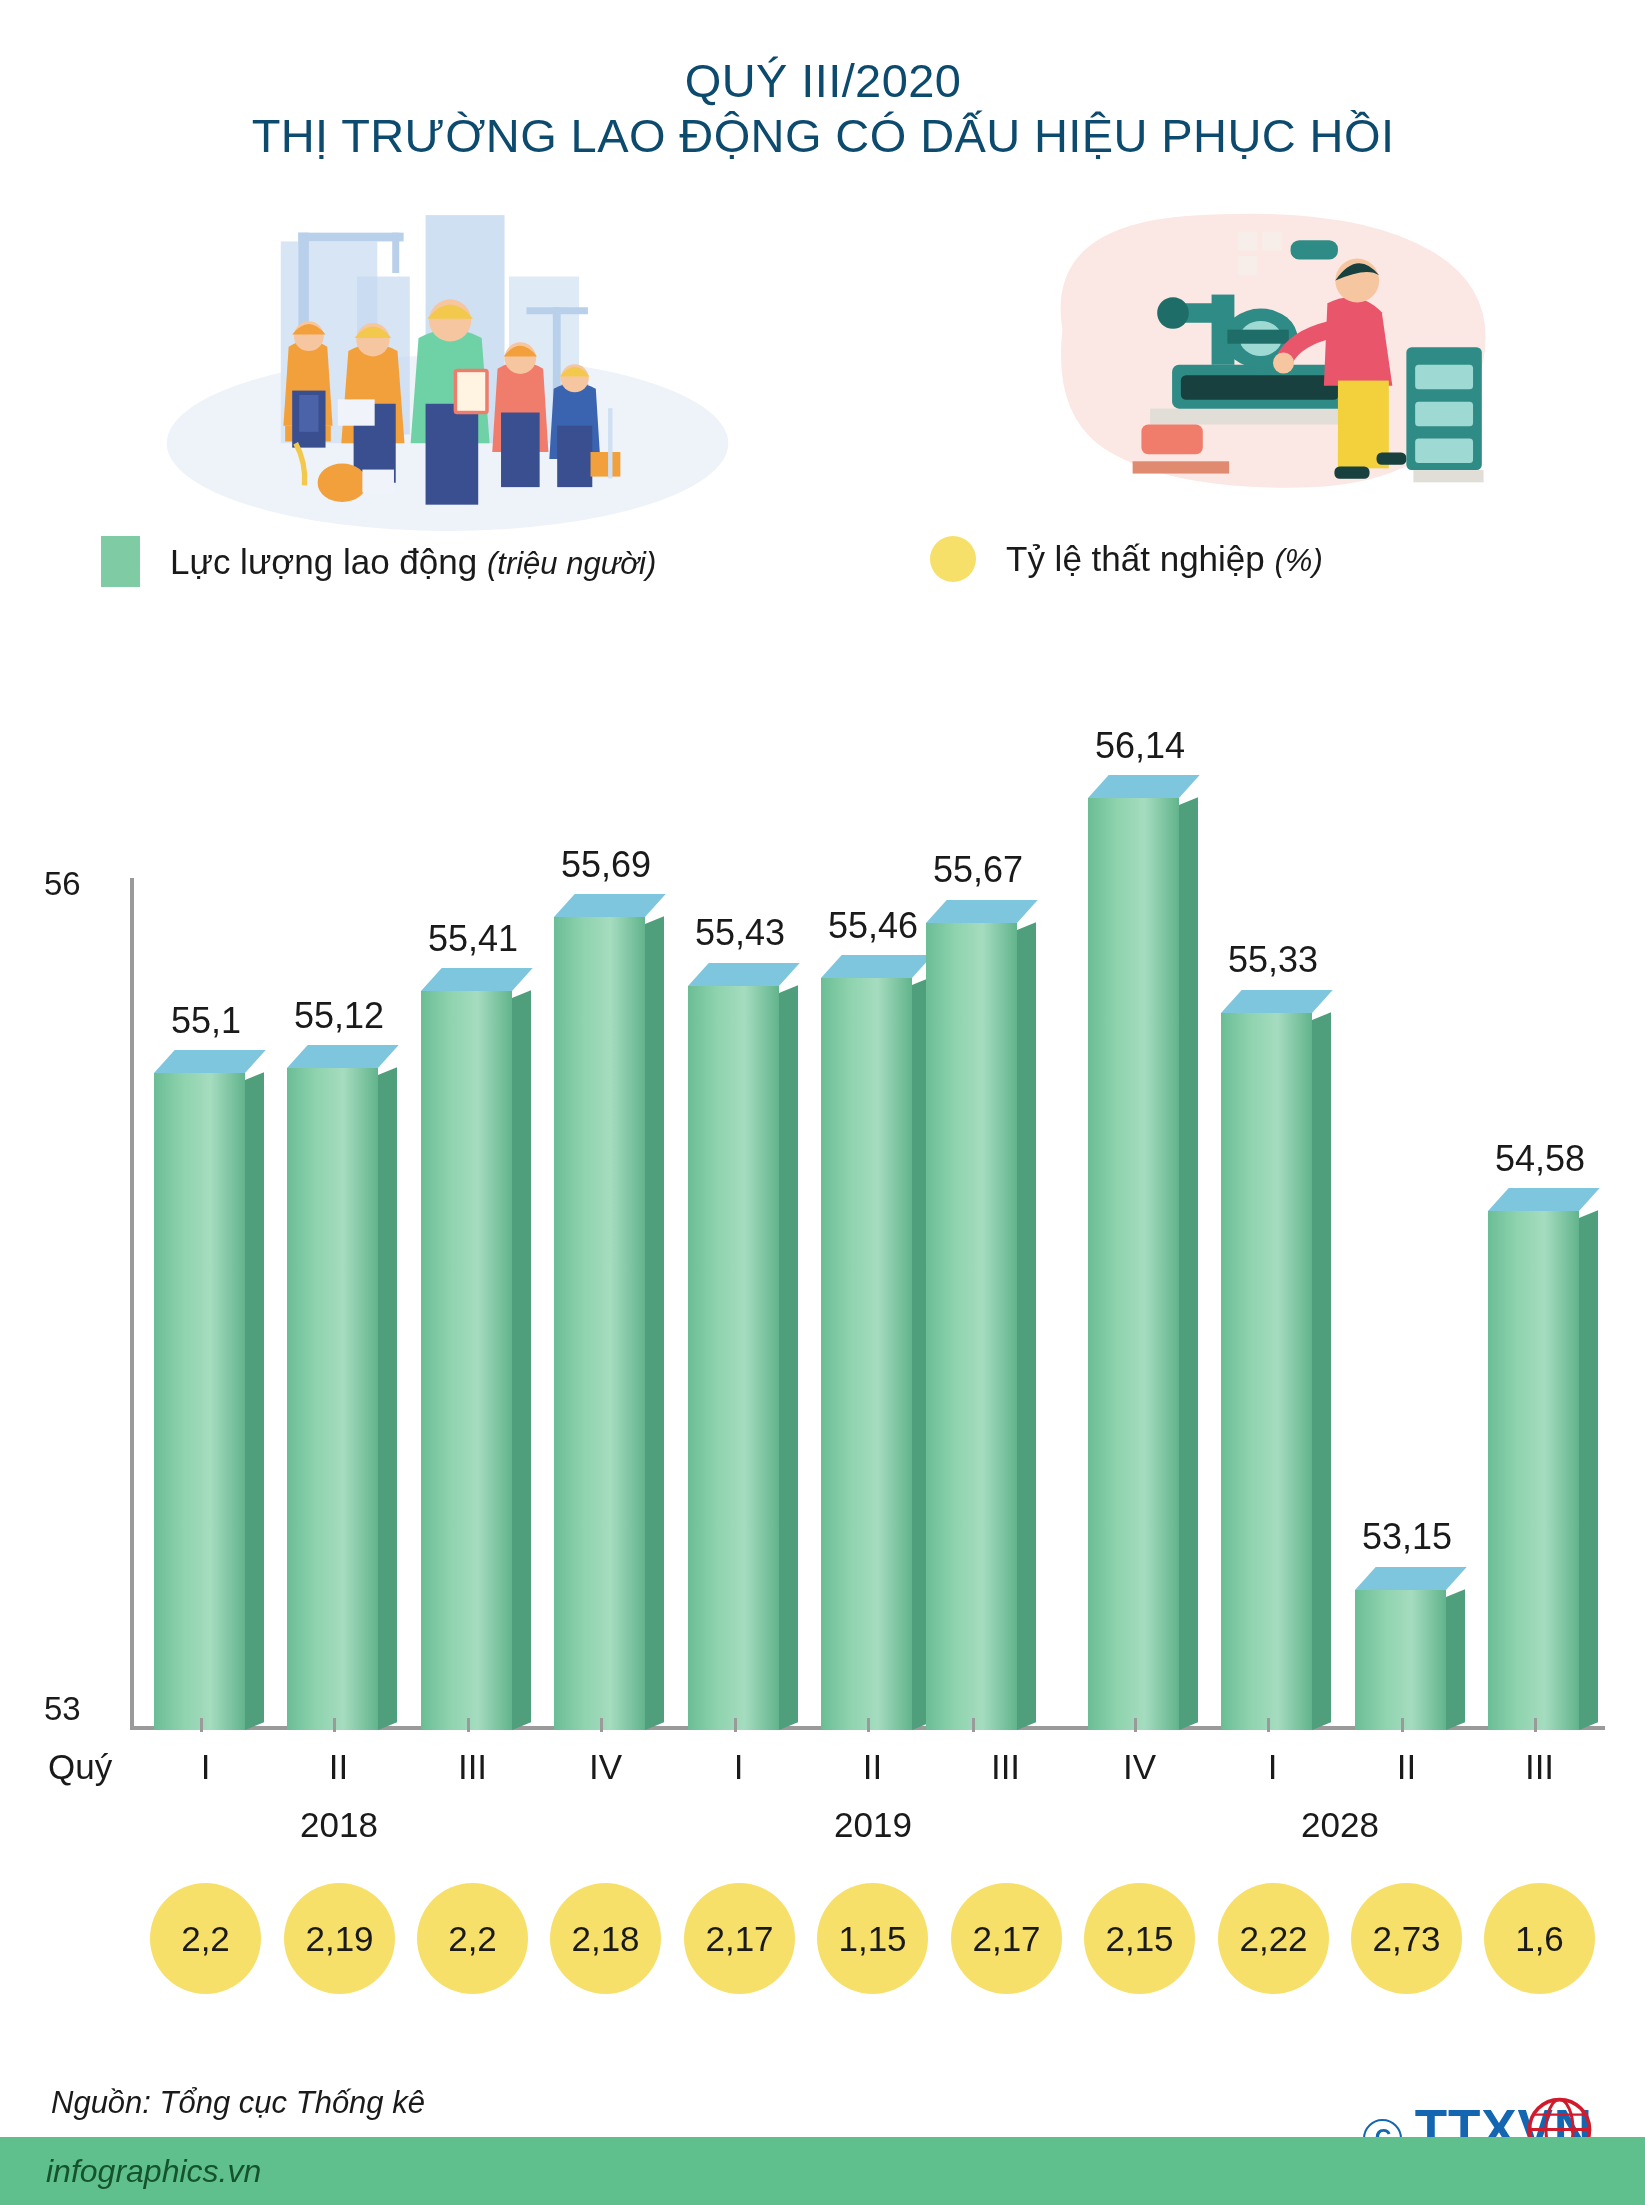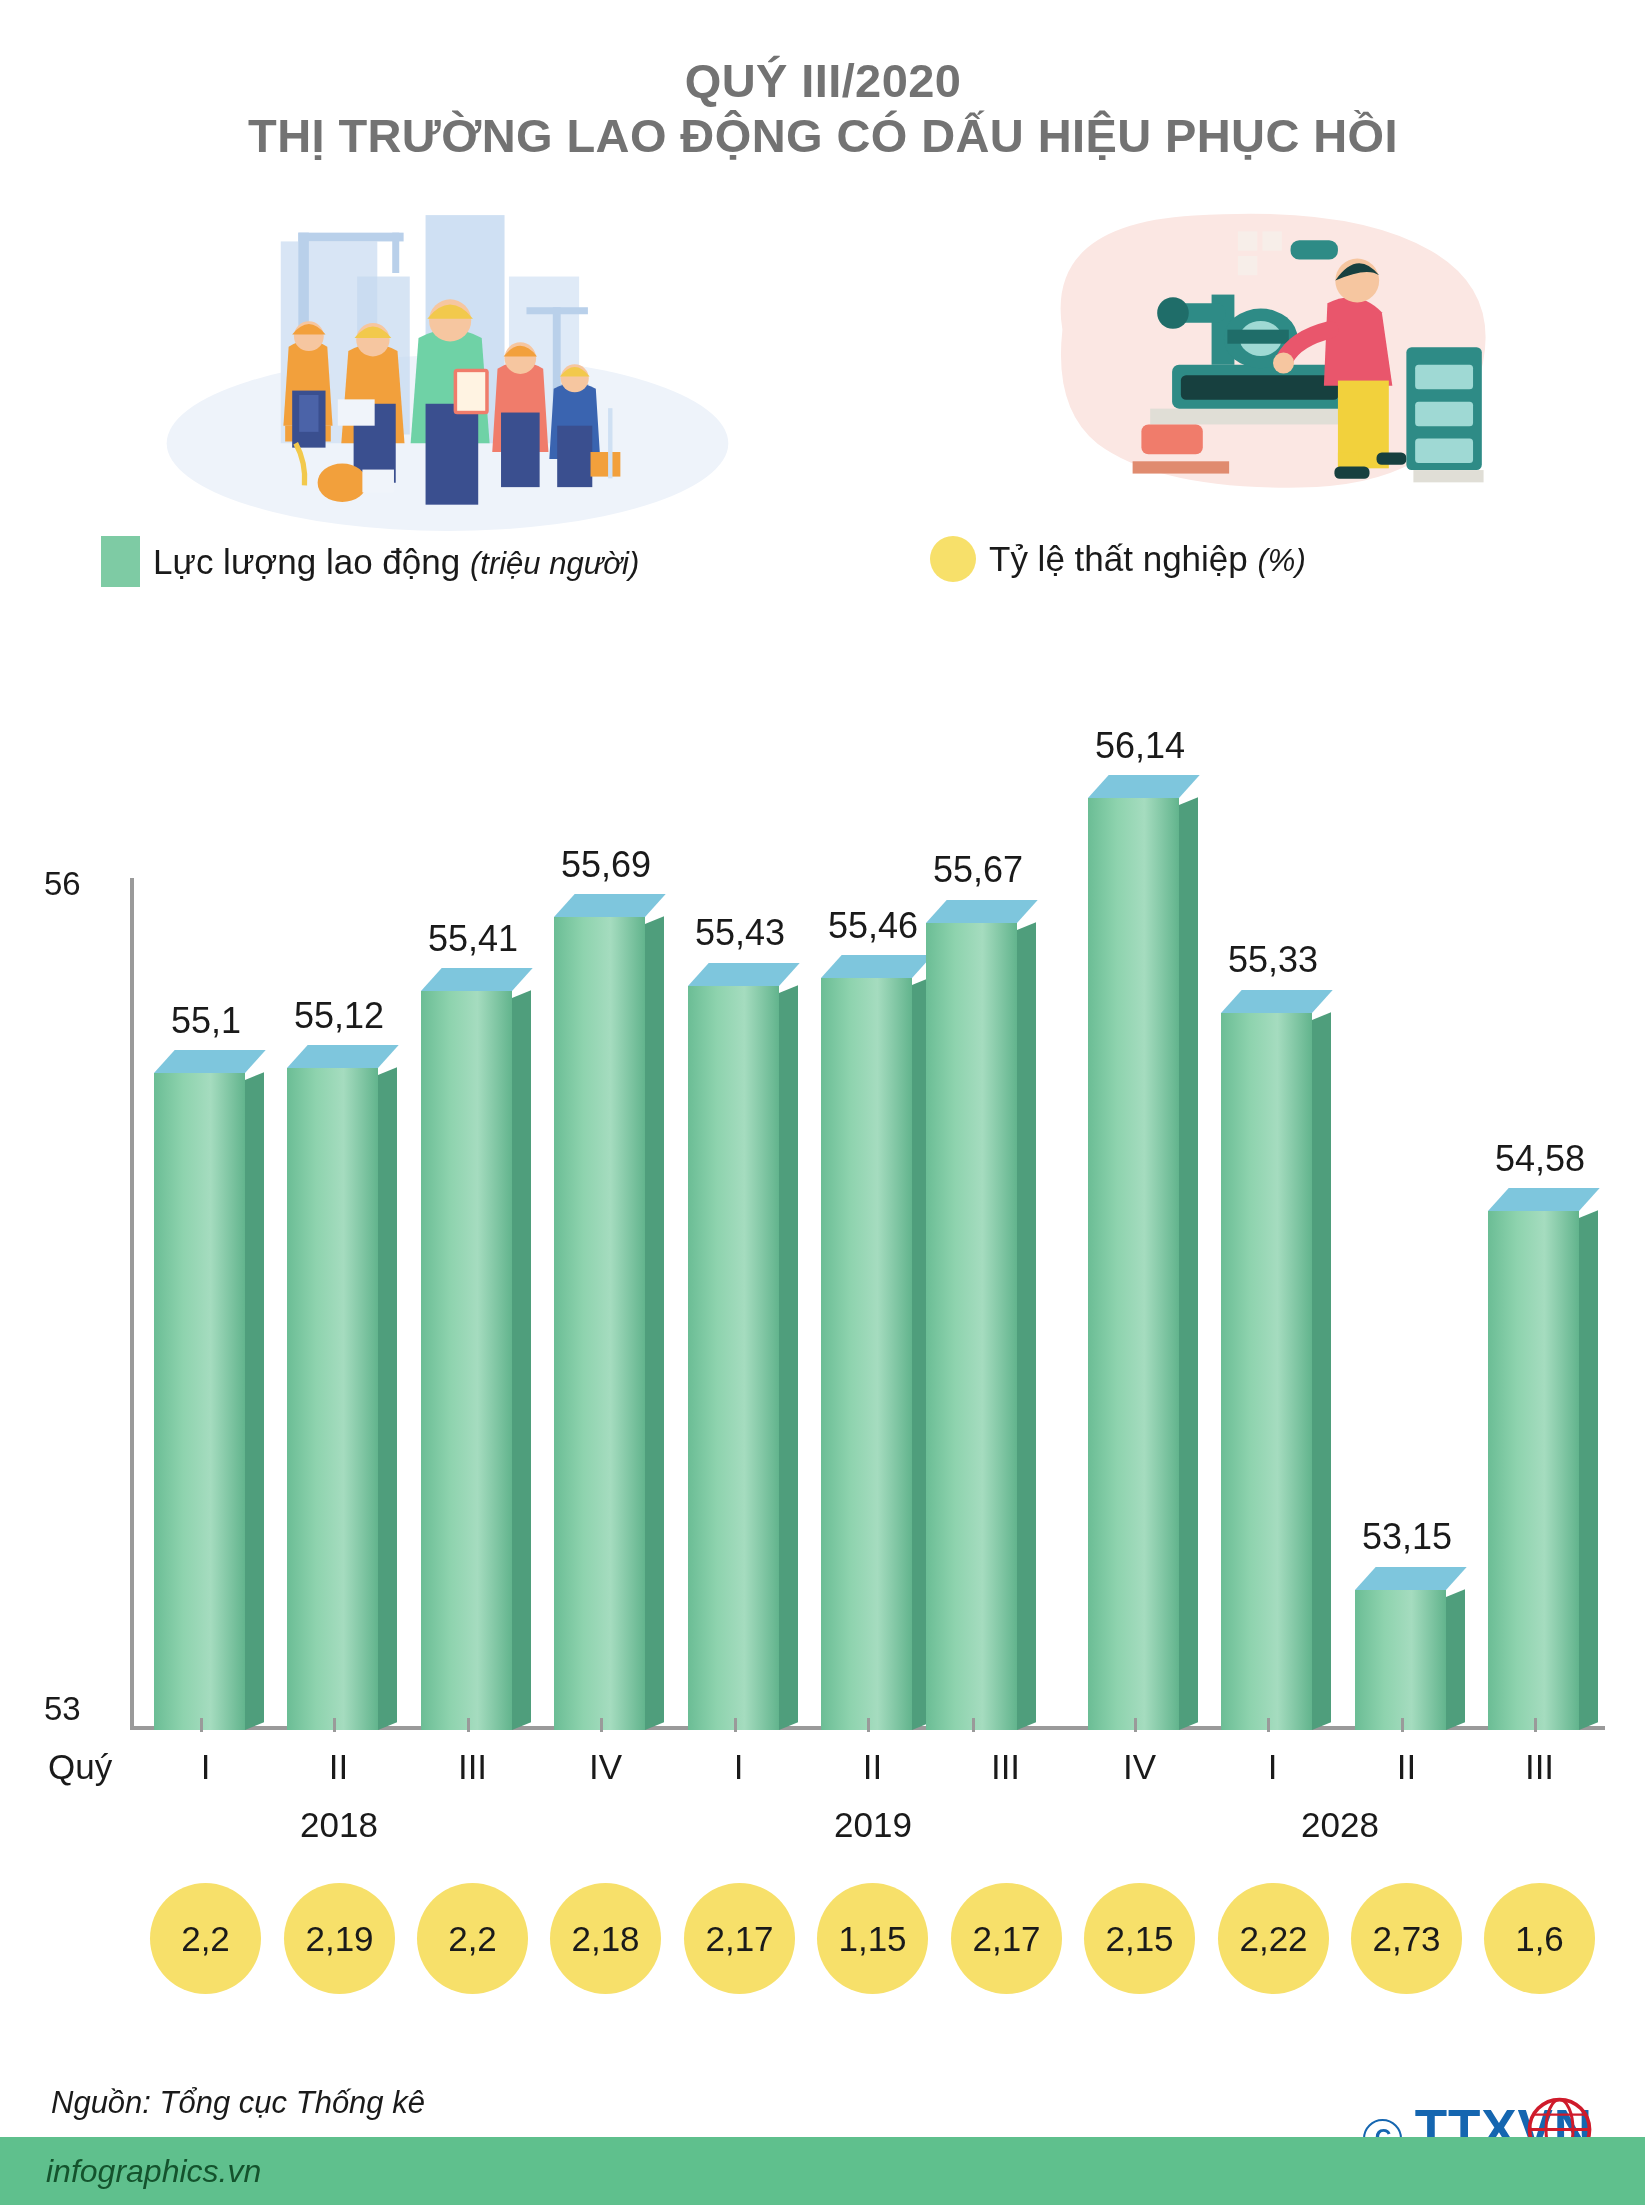--- a/index.html
+++ b/index.html
@@ -12,22 +12,22 @@
     overflow: hidden;
     position: relative;
   }
 
   
   .title-block {
     padding-top: 53px;
     text-align: center;
   }
   .title-line {
-    color: #737373;
-    font-weight: bold;
+    color: #0c4a6e;
+    font-weight: normal;
     letter-spacing: 0.4px;
     line-height: 1.18;
   }
   .title-1 { font-size: 47px; }
   .title-2 { font-size: 47px; }
 
   
   .illus-row {
     position: relative;
     height: 351px;
@@ -51,21 +51,21 @@
   
   .legend-row {
     position: relative;
     height: 79px;
     margin-top: 5.3px;
   }
   .legend-item {
     position: absolute;
     display: flex;
     align-items: center;
-    gap: 13px;
+    gap: 30px;
   }
   .legend-item.left { left: 101px; top: 0; }
   .legend-item.right { left: 930px; top: 0; }
   .swatch-rect {
     width: 39px; height: 51px;
     background: #7ecba4;
   }
   .swatch-circle {
     width: 46px; height: 46px; border-radius: 50%;
     background: #f7e06a;

